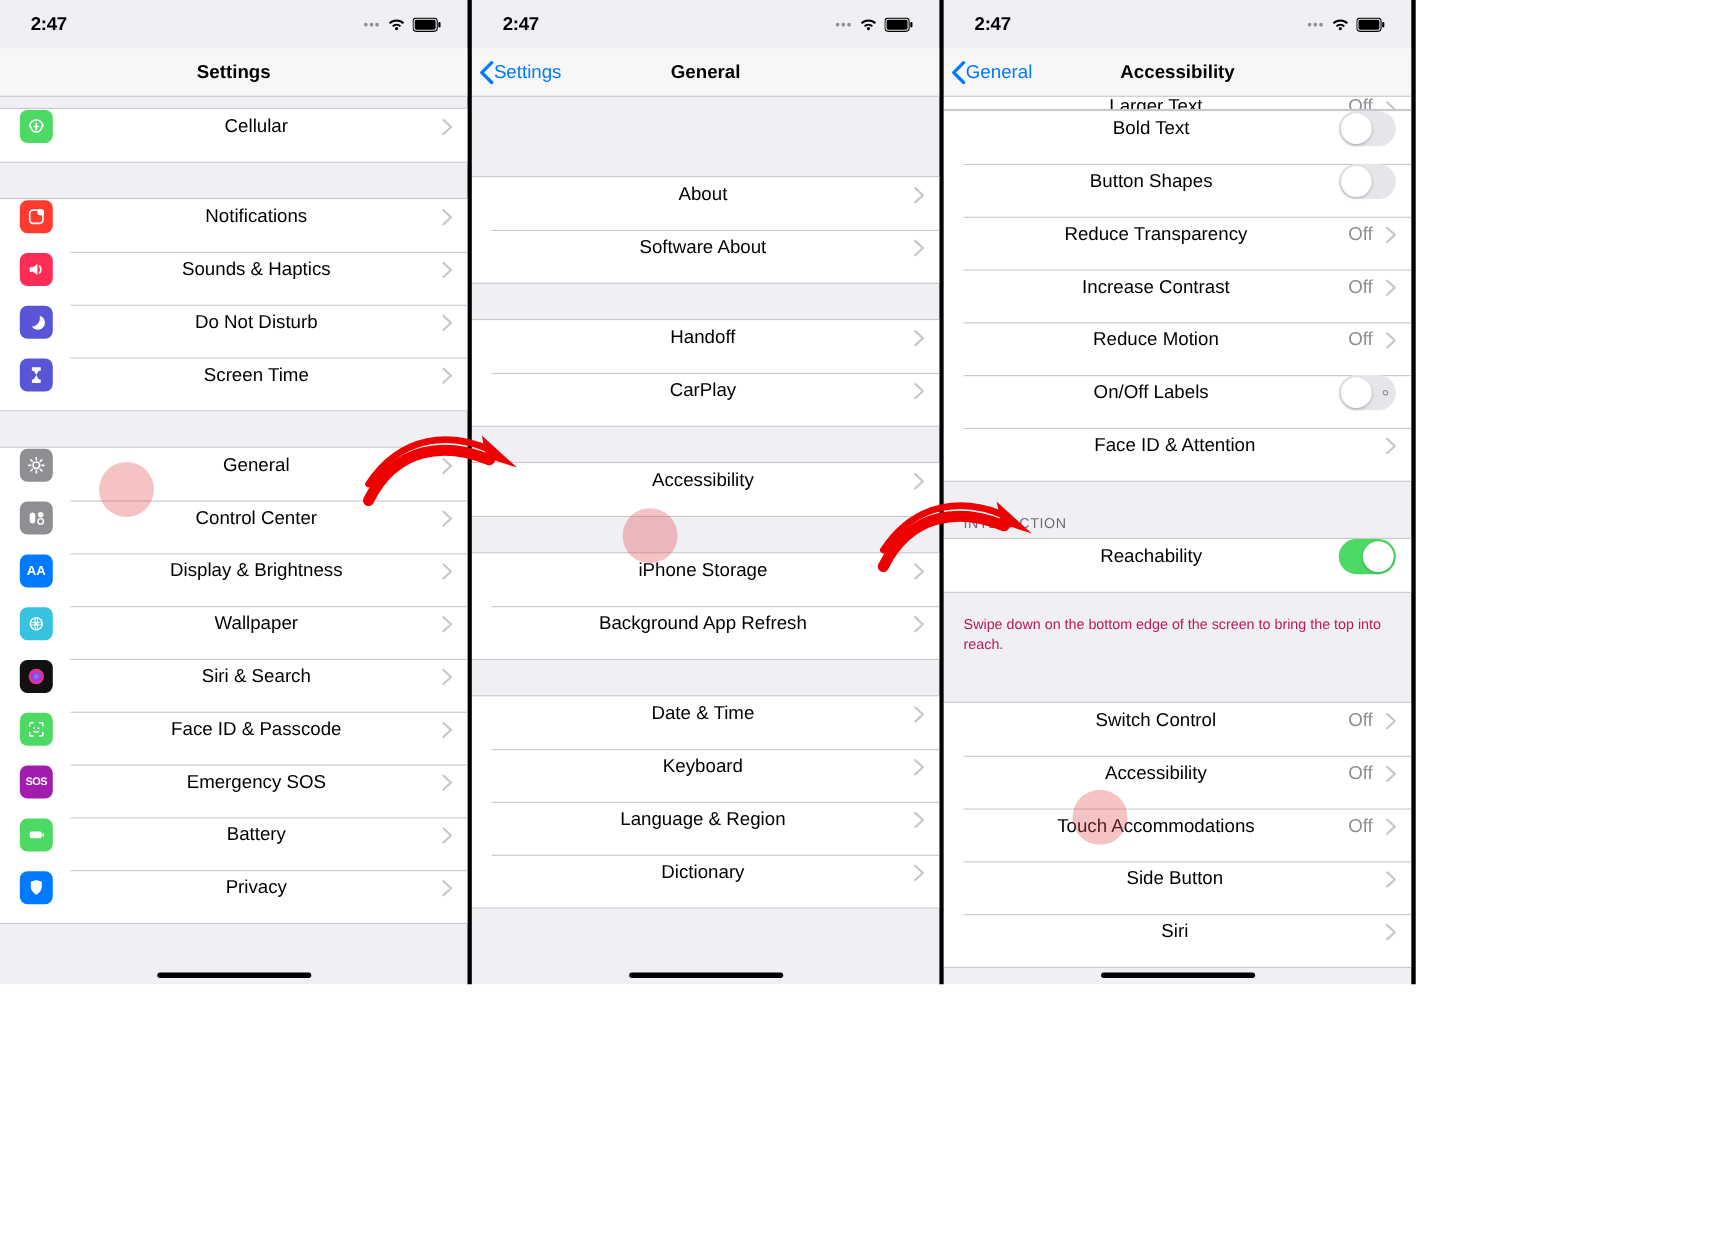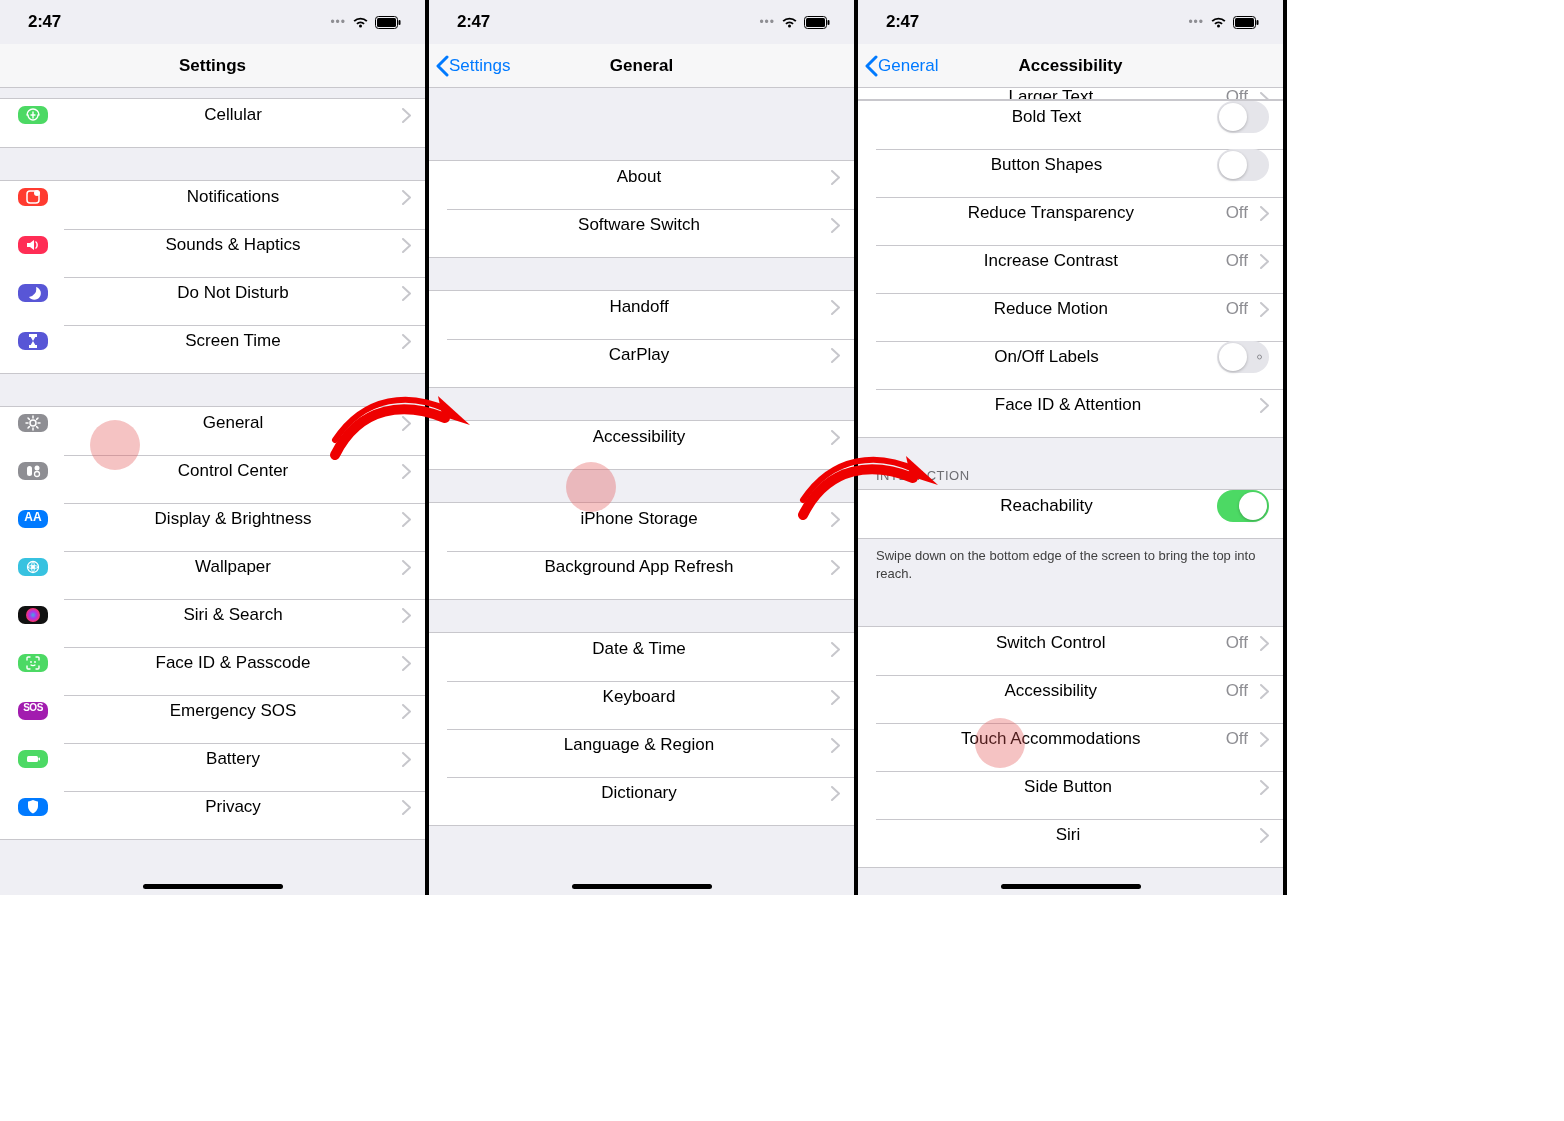--- a/index.html
+++ b/index.html
@@ -57,23 +57,23 @@
     height: calc(100% - 88px - 12px);
     overflow: hidden;
   }
   .group-header {
     padding: 30px 18px 6px 18px;
     font-size: 13px;
     color: #6d6d72;
     letter-spacing: 0.5px;
   }
   .group-footer {
-    padding: 8px 18px 12px 18px;
+    padding: 20px 18px 12px 18px;
     font-size: 13px;
-    color: #404040;
+    color: #be185d;
     line-height: 1.35;
   }
   .rowsbox {
     background: #fff;
     border-top: 1px solid #c8c7cc;
     border-bottom: 1px solid #c8c7cc;
   }
   .row {
     min-height: 48px;
     display: flex;
@@ -85,24 +85,24 @@
   .row + .row::before {
     content: "";
     position: absolute;
     left: 18px; right: 0; top: 0;
     height: 1px;
     background: #c8c7cc;
   }
   .row.with-icon + .row::before,
   .row.with-icon::before { left: 64px; }
   .iconsq {
-    width: 30px; height: 18px;
+    width: 30px; height: 30px;
     border-radius: 7px;
     margin-right: 16px;
-    display: flex; align-items: flex-start; justify-content: center;
+    display: flex; align-items: center; justify-content: center;
     color: #fff;
     font-size: 16px;
     flex: 0 0 30px;
   }
   .lbl { font-size: 17px; flex: 1 1 auto; text-align: center; }
   .detail { font-size: 17px; color: #8e8e93; margin-right: 12px; }
   .chev { color: #c7c7cc; flex: 0 0 auto; }
   .toggle {
     width: 52px; height: 32px; border-radius: 16px;
     background: #e5e5ea;
@@ -388,21 +388,21 @@
       <div style="height:40px"></div>
       <div style="height:32px"></div>
       <div class="rowsbox">
         <div class="row ">
           <span class="lbl">About</span>
           <svg class="chev" width="9" height="15" viewBox="0 0 9 15">
             <path d="M1 1 L8 7.5 L1 14" fill="none" stroke="#c7c7cc" stroke-width="2" stroke-linecap="round" stroke-linejoin="round"></path>
           </svg>
         </div>
         <div class="row ">
-          <span class="lbl">Software Switch</span>
+          <span class="lbl">Software About</span>
           <svg class="chev" width="9" height="15" viewBox="0 0 9 15">
             <path d="M1 1 L8 7.5 L1 14" fill="none" stroke="#c7c7cc" stroke-width="2" stroke-linecap="round" stroke-linejoin="round"></path>
           </svg>
         </div>
       </div>
       <div style="height:32px"></div>
       <div class="rowsbox">
         <div class="row ">
           <span class="lbl">Handoff</span>
           <svg class="chev" width="9" height="15" viewBox="0 0 9 15">

